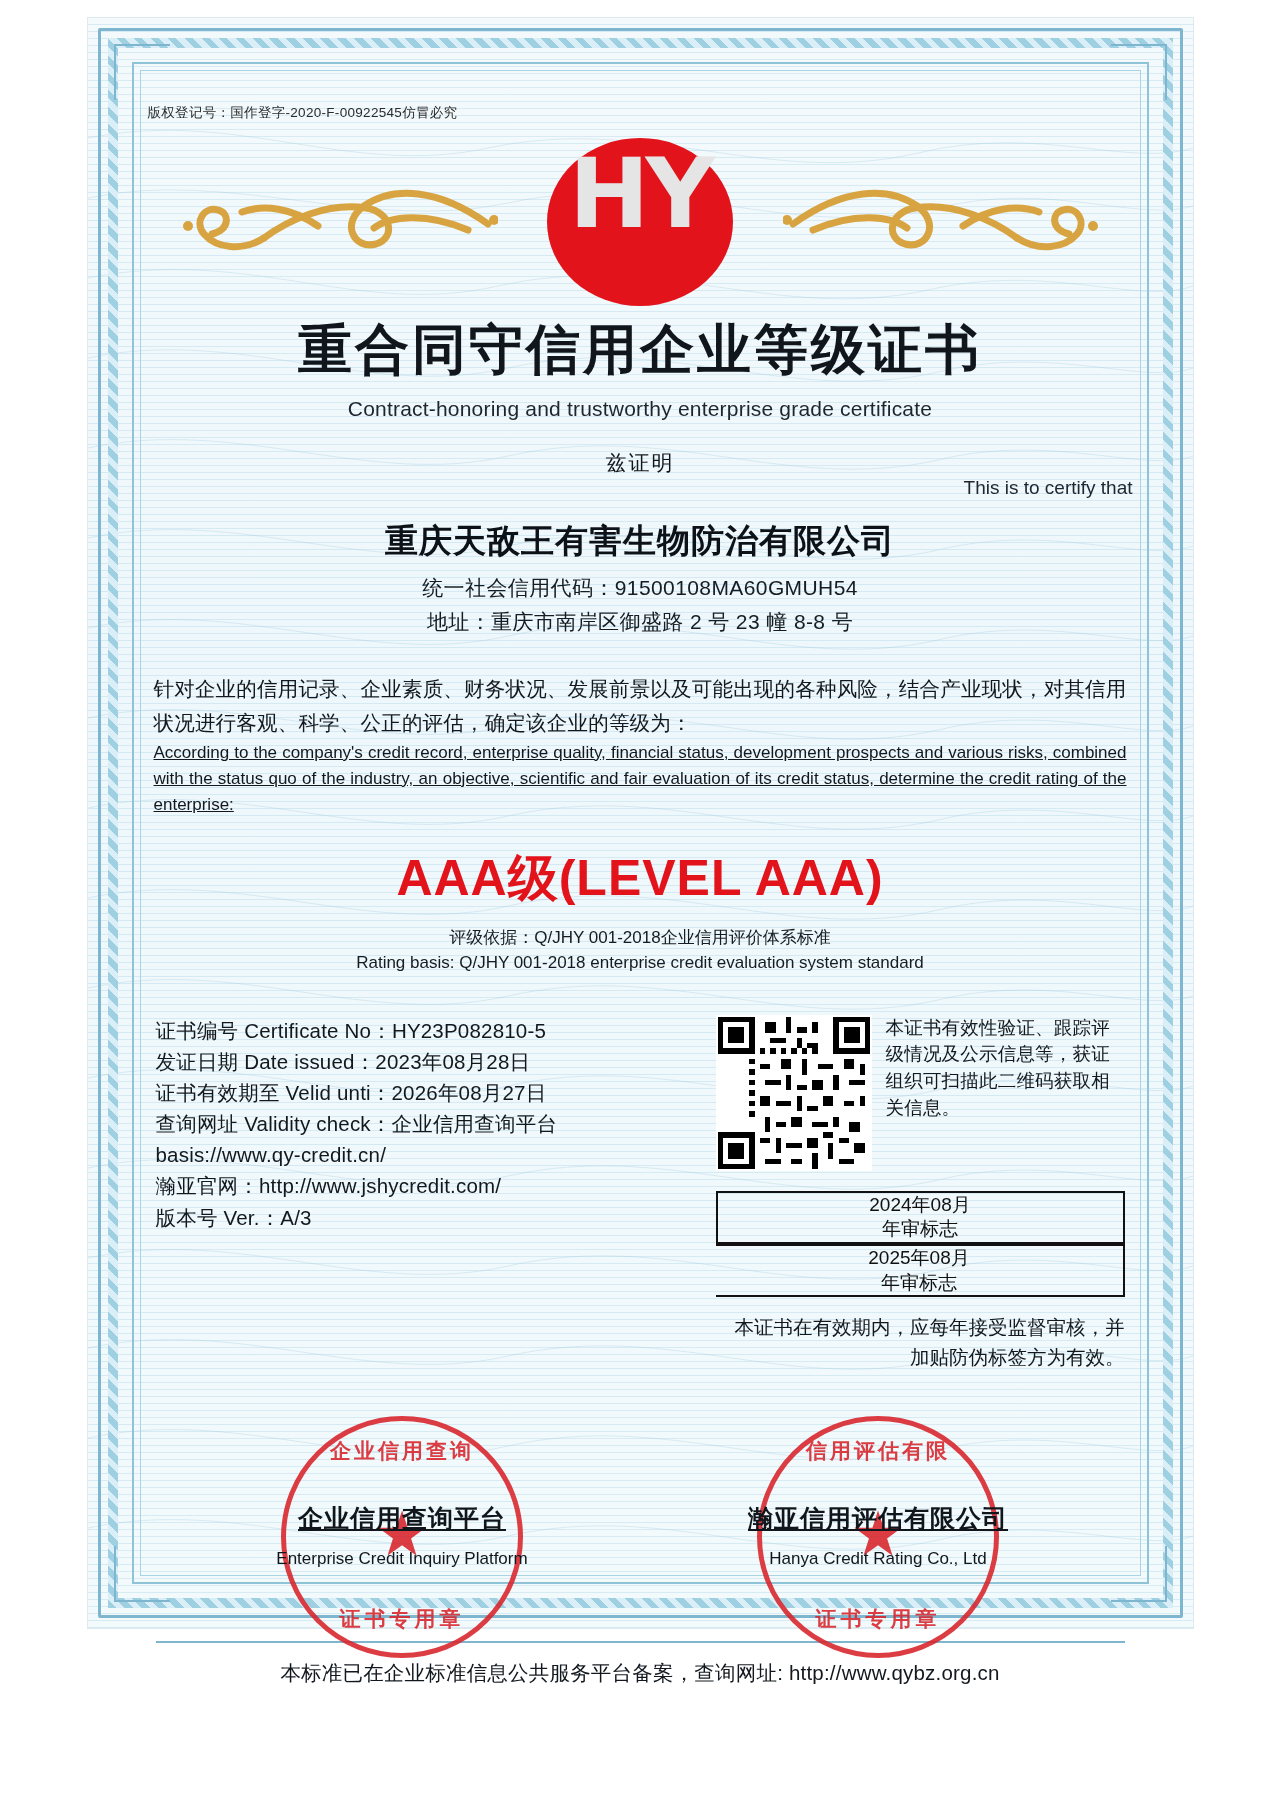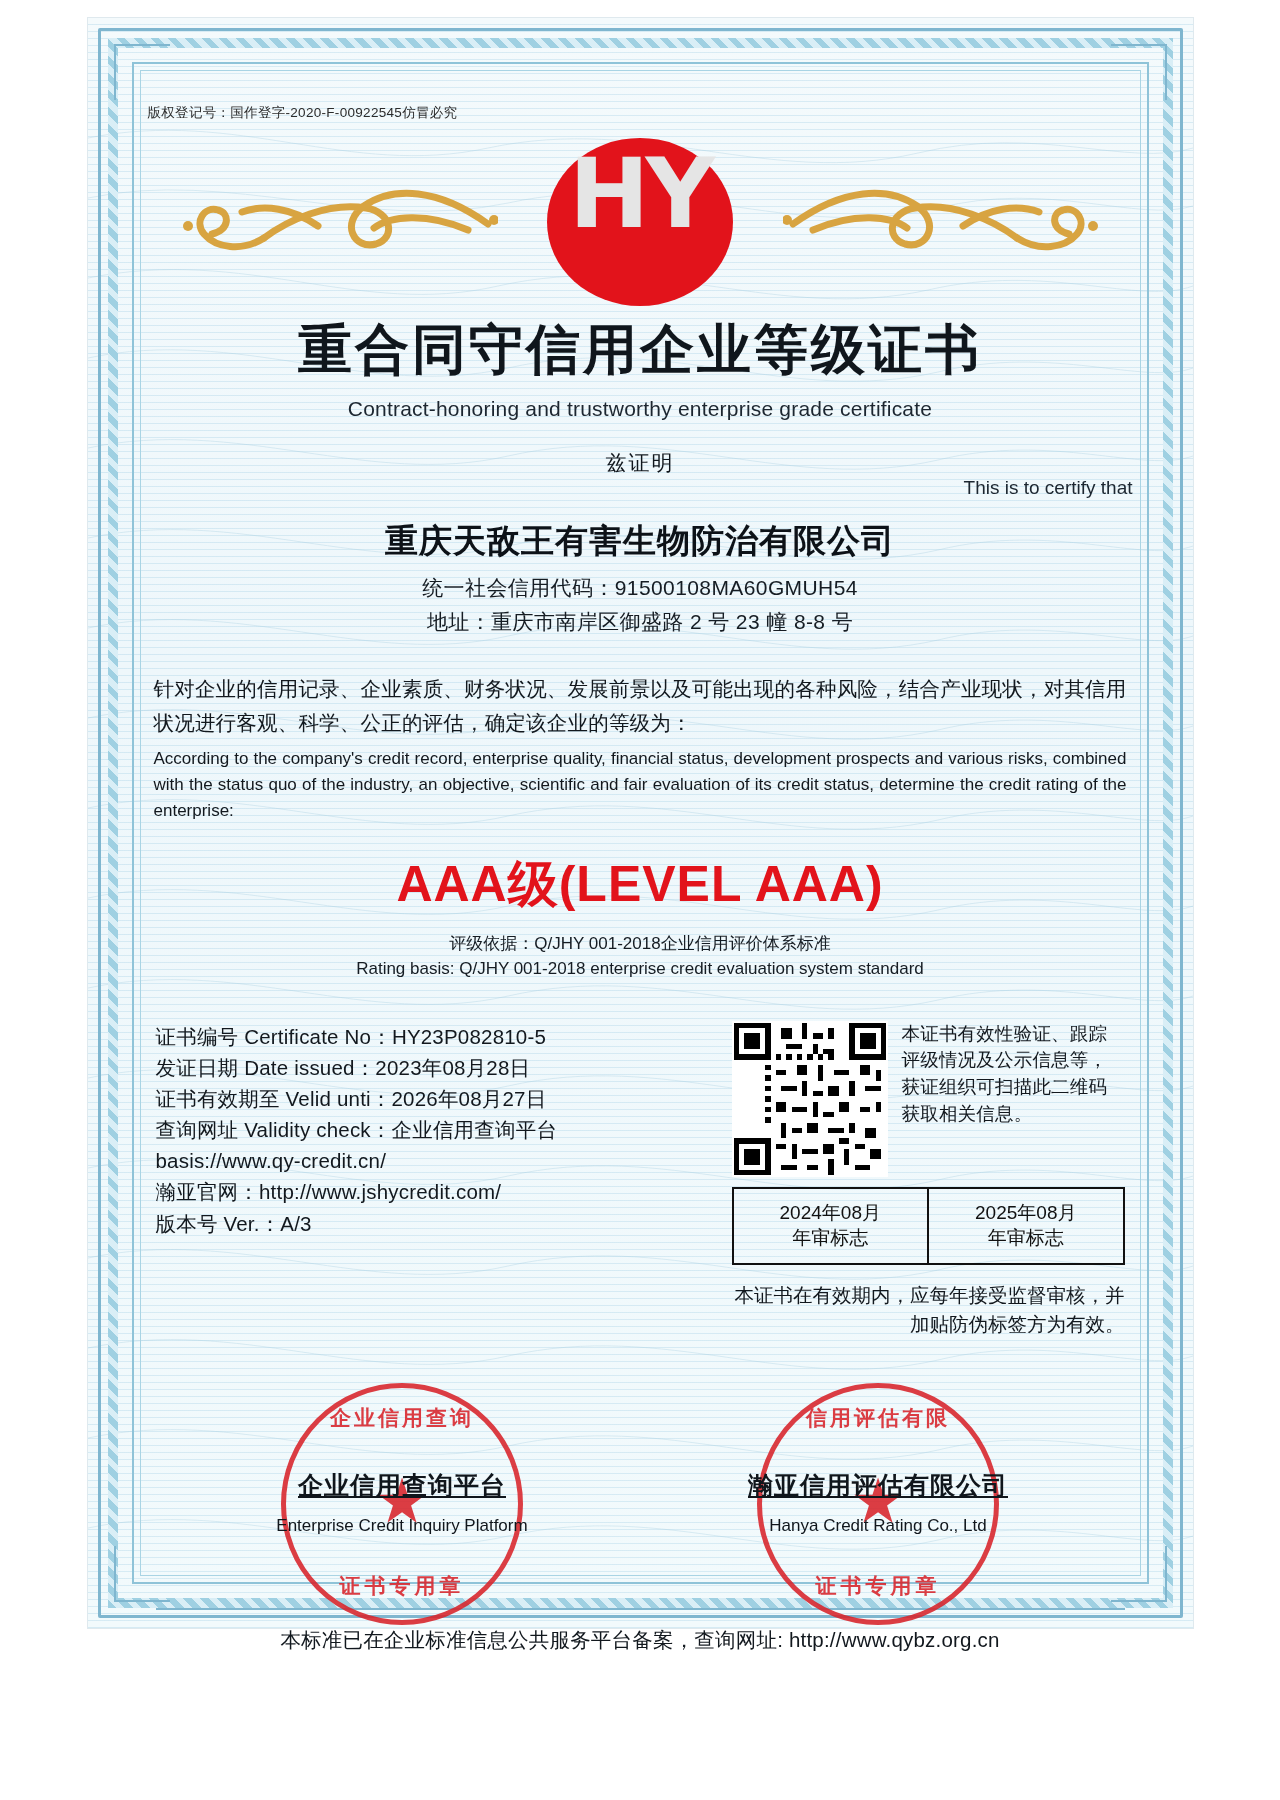--- a/index.html
+++ b/index.html
@@ -182,22 +182,22 @@
     line-height: 1.65;
     color: #12181e;
     text-align: justify;
     text-indent: 0;
     letter-spacing: .2px;
   }
   .body-en {
     font-size: 17px;
     line-height: 1.55;
     color: #12181e;
-    margin-top: 6px;
     text-align: justify;
+    text-decoration: underline;
   }
 
   
   .level {
     text-align: center;
     font-size: 50px;
     font-weight: 700;
     color: #e2131b;
     margin-top: 26px;
     letter-spacing: 1px;
@@ -213,21 +213,21 @@
     font-size: 17px;
     color: #151c23;
     margin-top: 4px;
   }
 
   
   .info-row {
     display: flex;
     margin-top: 42px;
     padding: 0 8px;
-    gap: 16px;
+    gap: 0;
     justify-content: center;
   }
   .info-left {
     width: 560px;
     flex: none;
   }
   .info-line {
     font-size: 20.5px;
     color: #12181e;
     line-height: 1.52;
@@ -254,22 +254,23 @@
   }
   .qr-note {
     font-size: 18.5px;
     line-height: 1.45;
     color: #12181e;
     letter-spacing: .2px;
   }
   .stamp-boxes {
     display: flex;
     gap: 0;
-    margin-top: 10px;
+    margin-top: 20px;
     width: 100%;
+    flex-direction: column;
   }
   .stamp-box {
     flex: 1;
     border: 2px solid #111;
     height: 74px;
     display: flex;
     flex-direction: column;
     align-items: center;
     justify-content: center;
     font-size: 19px;

